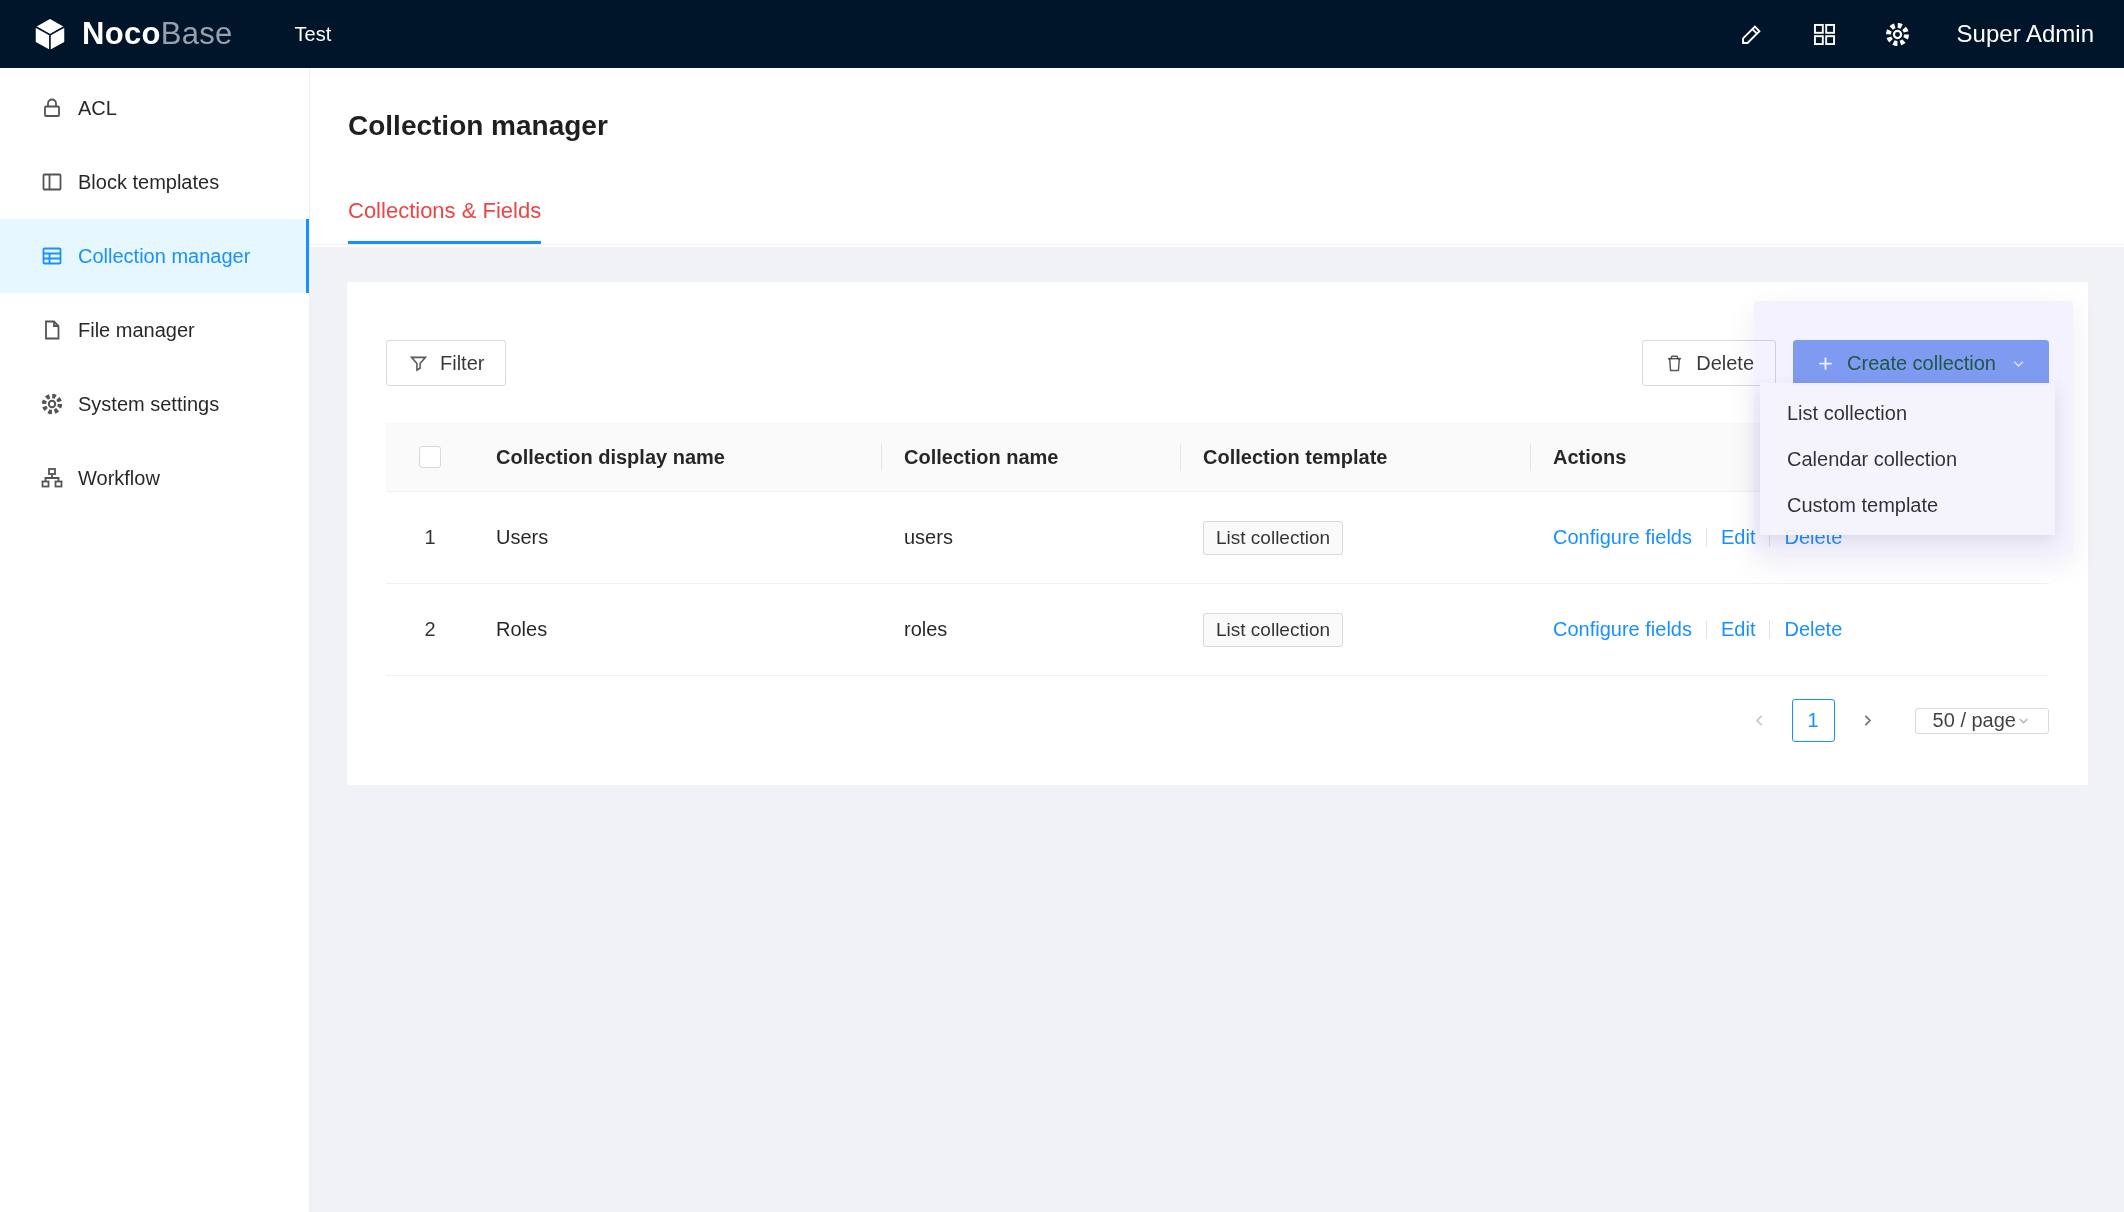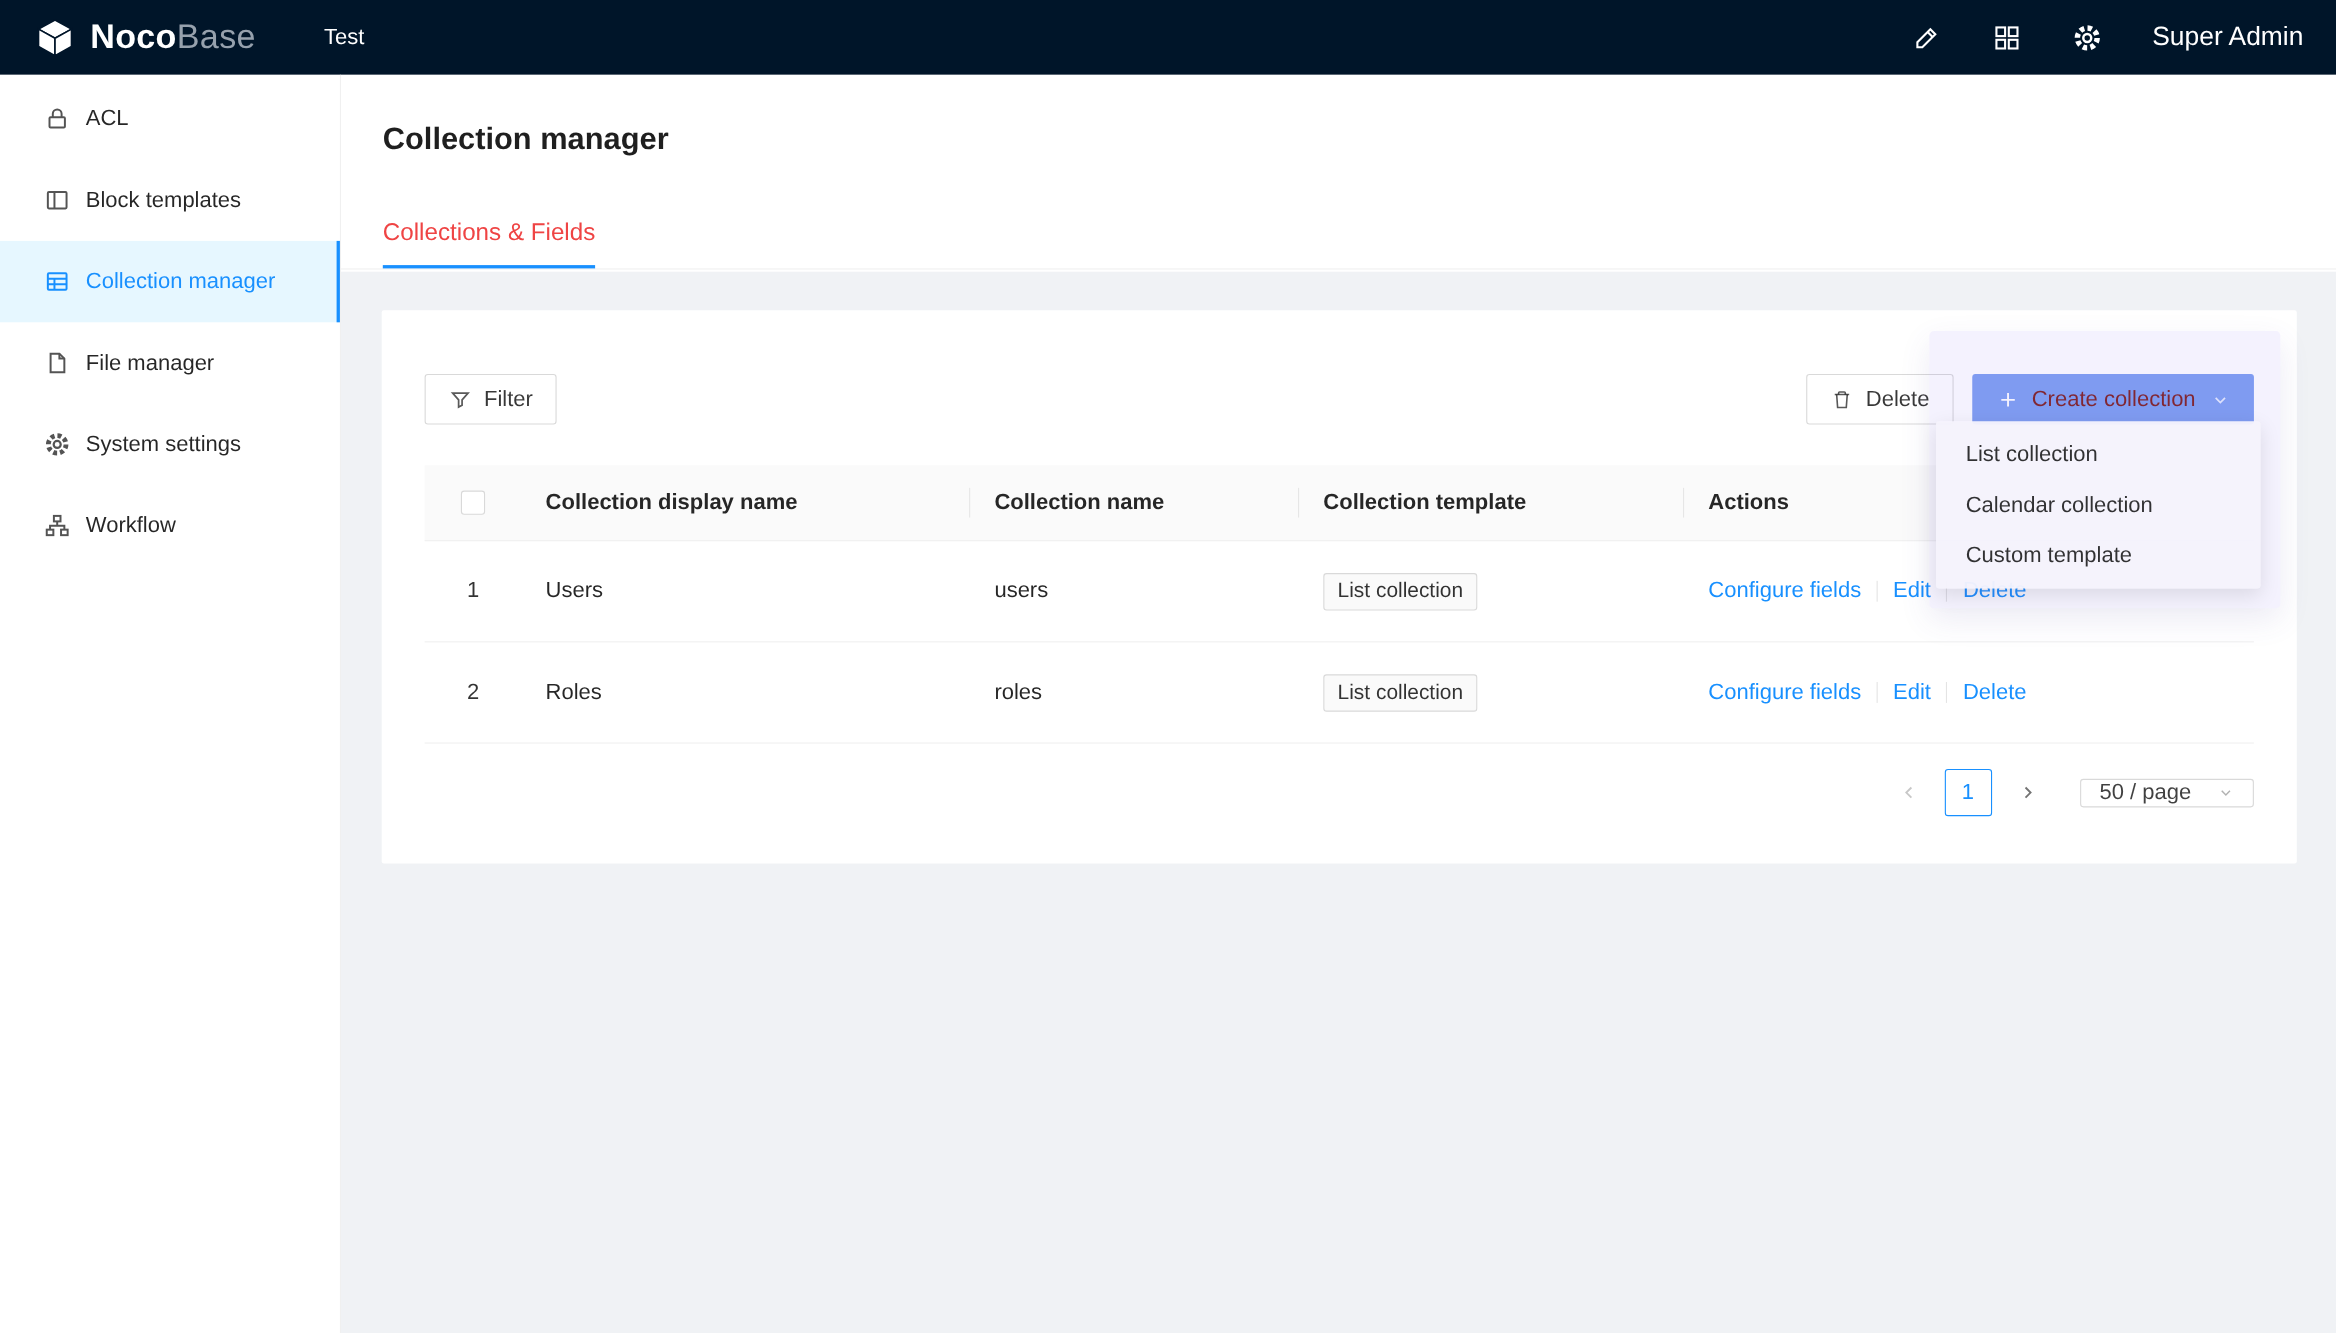--- a/index.html
+++ b/index.html
@@ -64,21 +64,21 @@
   
   .toolbar { display: flex; align-items: center; }
   .btn {
     height: 46px; display: inline-flex; align-items: center; gap: 11px;
     padding: 0 21px; border: 1px solid #d9d9d9; border-radius: 3px;
     background: #fff; font-size: 20px; color: rgba(0,0,0,.78); cursor: pointer;
   }
   .btn-icon { width: 21px; height: 21px; color: rgba(0,0,0,.65); }
   .btn-icon svg { width: 100%; height: 100%; }
   .toolbar-right { margin-left: auto; display: flex; gap: 17px; }
-  .btn-primary { background: #7d9ff1; border: 1px solid #7d9ff1; color: #7f1d1d; }
+  .btn-primary { background: #7d9ff1; border: 1px solid #7d9ff1; color: #14532d; }
   .btn-primary .btn-icon { color: #fff; }
   .caret { width: 17px; height: 17px; color: #e7edfd; margin-left: 3px; }
   .caret svg { width: 100%; height: 100%; }
 
   
   .tbl { margin-top: 37px; }
   .tr { display: flex; align-items: center; border-bottom: 1px solid #f0f0f0; }
   .thead { background: #fafafa; height: 69px; }
   .thead .td { font-weight: bold; }
   .row { height: 92px; }
@@ -106,21 +106,21 @@
   .pg-btn {
     width: 43px; height: 43px; display: flex; align-items: center; justify-content: center;
     border-radius: 3px; font-size: 20px; cursor: pointer; background: transparent;
   }
   .pg-btn svg { width: 17px; height: 17px; }
   .pg-prev { color: rgba(0,0,0,.22); }
   .pg-next { color: rgba(0,0,0,.55); }
   .pg-current { border: 1px solid #1890ff; color: #1890ff; background: #fff; }
   .pg-size {
     height: 26px; border: 1px solid #d9d9d9; border-radius: 3px; background: #fff;
-    display: flex; align-items: center; gap: 24px; padding: 0 17px;
+    display: flex; align-items: center; gap: 0; padding: 0 17px;
     font-size: 20px; color: rgba(0,0,0,.75); margin-left: 15px; cursor: pointer;
   }
   .pg-size-caret { width: 15px; height: 15px; color: rgba(0,0,0,.3); }
   .pg-size-caret svg { width: 100%; height: 100%; }
 
   
   .designer-overlay {
     position: absolute; left: 1754px; top: 301px; width: 319px; height: 252px;
     background: rgba(148,130,245,.10); border-radius: 4px; z-index: 5;
     pointer-events: none; box-shadow: 0 10px 28px rgba(80,70,160,.10);

